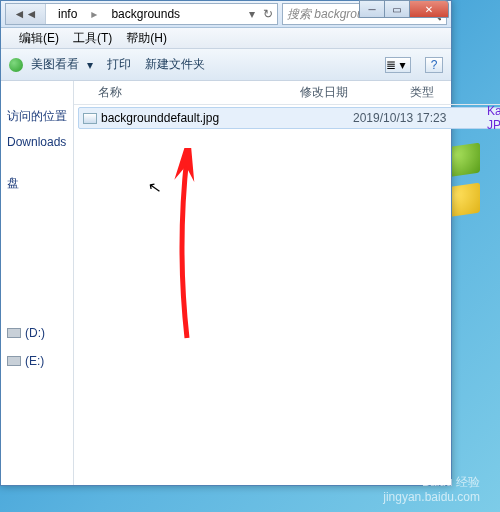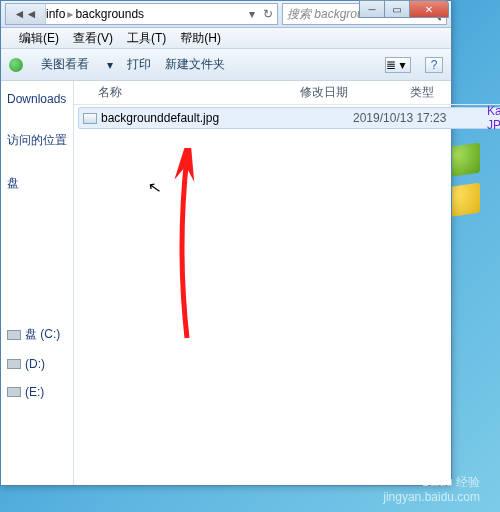--- a/index.html
+++ b/index.html
@@ -11,35 +11,35 @@
   .win-logo .r { background: radial-gradient(circle at 30% 30%, #ff8a5c, #e04c1a); top: 0; left: 0; transform: skewY(-8deg); }
   .win-logo .g { background: radial-gradient(circle at 30% 30%, #a8e05c, #5a9e1a); top: 0; right: 0; transform: skewY(-8deg); }
   .win-logo .b { background: radial-gradient(circle at 30% 30%, #5cb4ff, #1a6ebf); bottom: 0; left: 0; transform: skewY(-8deg); }
   .win-logo .y { background: radial-gradient(circle at 30% 30%, #ffe05c, #e0b41a); bottom: 0; right: 0; transform: skewY(-8deg); }
 
   .window { position: absolute; left: 0; top: 0; width: 452px; height: 486px; background: #fff; border: 1px solid #5182b4; box-shadow: 0 0 8px rgba(0,0,0,0.3); }
   
   .titlebar { height: 27px; background: linear-gradient(#eaf2fb, #d5e4f5); display: flex; align-items: center; border-bottom: 1px solid #a8c0d8; }
   .addr { display: flex; align-items: center; flex: 1; height: 22px; margin: 0 4px; background: #fff; border: 1px solid #9ab0c7; }
   .addr .nav { width: 40px; height: 100%; background: linear-gradient(#e8f0f8, #d0dceb); border-right: 1px solid #c0cedd; display: flex; align-items: center; justify-content: center; color: #555; }
-  .addr .crumb { padding: 0 0; display: flex; align-items: center; gap: 2px; }
+  .addr .crumb { padding: 0 12px; display: flex; align-items: center; gap: 2px; }
   .addr .sep { color: #888; padding: 0 2px; }
   .addr .drop { color: #666; padding: 0 4px; }
   .search { width: 165px; height: 22px; margin-right: 4px; background: #fff; border: 1px solid #9ab0c7; display: flex; align-items: center; padding: 0 4px; }
   .search .ph { color: #888; font-style: italic; flex: 1; }
   .search .mag { color: #4a6a8a; }
   .winbtns { display: flex; position: absolute; right: 2px; top: -1px; }
   .winbtn { width: 26px; height: 18px; border: 1px solid #7a95b0; background: linear-gradient(#e4eef8,#c8d8ea); margin-left: -1px; display: flex; align-items: center; justify-content: center; font-size: 10px; color: #334; }
   .winbtn.cls { background: linear-gradient(#e88a7a,#d04c3a); color: #fff; width: 40px; border-top-right-radius: 4px; }
 
   .menubar { height: 21px; background: linear-gradient(#f5f8fc,#e6edf5); border-bottom: 1px solid #c8d4e2; display: flex; align-items: center; padding: 0 12px; gap: 2px; }
   .menubar span { padding: 2px 6px; }
 
   .toolbar { height: 32px; background: linear-gradient(#f2f7fc,#dce8f4); border-bottom: 1px solid #c8d4e2; display: flex; align-items: center; padding: 0 8px; gap: 14px; }
-  .toolbar .btn { display: flex; align-items: center; gap: 18px; color: #1a3a5a; }
+  .toolbar .btn { display: flex; align-items: center; gap: 8px; color: #1a3a5a; }
   .toolbar .spacer { flex: 1; }
   .toolbar .vicon { width: 26px; height: 16px; border: 1px solid #9ab0c7; background: linear-gradient(#fff,#dce8f4); }
   .mtcircle{ width:14px; height:14px; border-radius:50%; background: radial-gradient(circle at 35% 35%, #7fd87f, #2ea02e); display:inline-block;}
 
   .body { display: flex; height: calc(100% - 80px); }
   .sidebar { width: 77px; border-right: 1px solid #d8e0e8; padding: 6px 2px; }
   .sidebar .item { padding: 5px 4px; color: #1a3a7a; white-space: nowrap; overflow: hidden; display:flex; align-items:center; gap:4px; }
   .sidebar .grp { margin-top: 16px; }
   .sidebar .drive { margin-top: 4px; }
   .drvicon{ width:14px; height:10px; background:#c8d0d8; border:1px solid #8a9aaa; display:inline-block;}
@@ -93,48 +93,43 @@
       <span class="drop">↻</span>
     </div>
     <div class="search">
       <span class="ph">搜索 backgrounds</span>
       <span class="mag">🔍</span>
     </div>
   </div>
 
   <div class="menubar">
     <span>编辑(E)</span>
-    <span>查看(V)</span>
     <span>工具(T)</span>
     <span>帮助(H)</span>
   </div>
 
   <div class="toolbar">
     <div class="btn">
       <span class="mtcircle"></span>
       <span>美图看看</span>
       <span>▾</span>
     </div>
     <div class="btn">打印</div>
     <div class="btn">新建文件夹</div>
     <div class="spacer"></div>
     <div class="vicon">≣ ▾</div>
     <div class="vicon" style="width:18px; text-align:center; color:#2a6abf;">?</div>
   </div>
 
   <div class="body">
     <div class="sidebar">
+      <div class="item grp">访问的位置</div>
       <div class="item">Downloads</div>
-      <div class="item grp">访问的位置</div>
       <div class="item grp">盘</div>
       <div style="height:120px"></div>
-      <div class="item drive">
-          <span class="drvicon"></span>
-          <span>盘 (C:)</span>
-        </div>
       <div class="item drive">
           <span class="drvicon"></span>
           <span>(D:)</span>
         </div>
       <div class="item drive">
           <span class="drvicon"></span>
           <span>(E:)</span>
         </div>
     </div>
 

